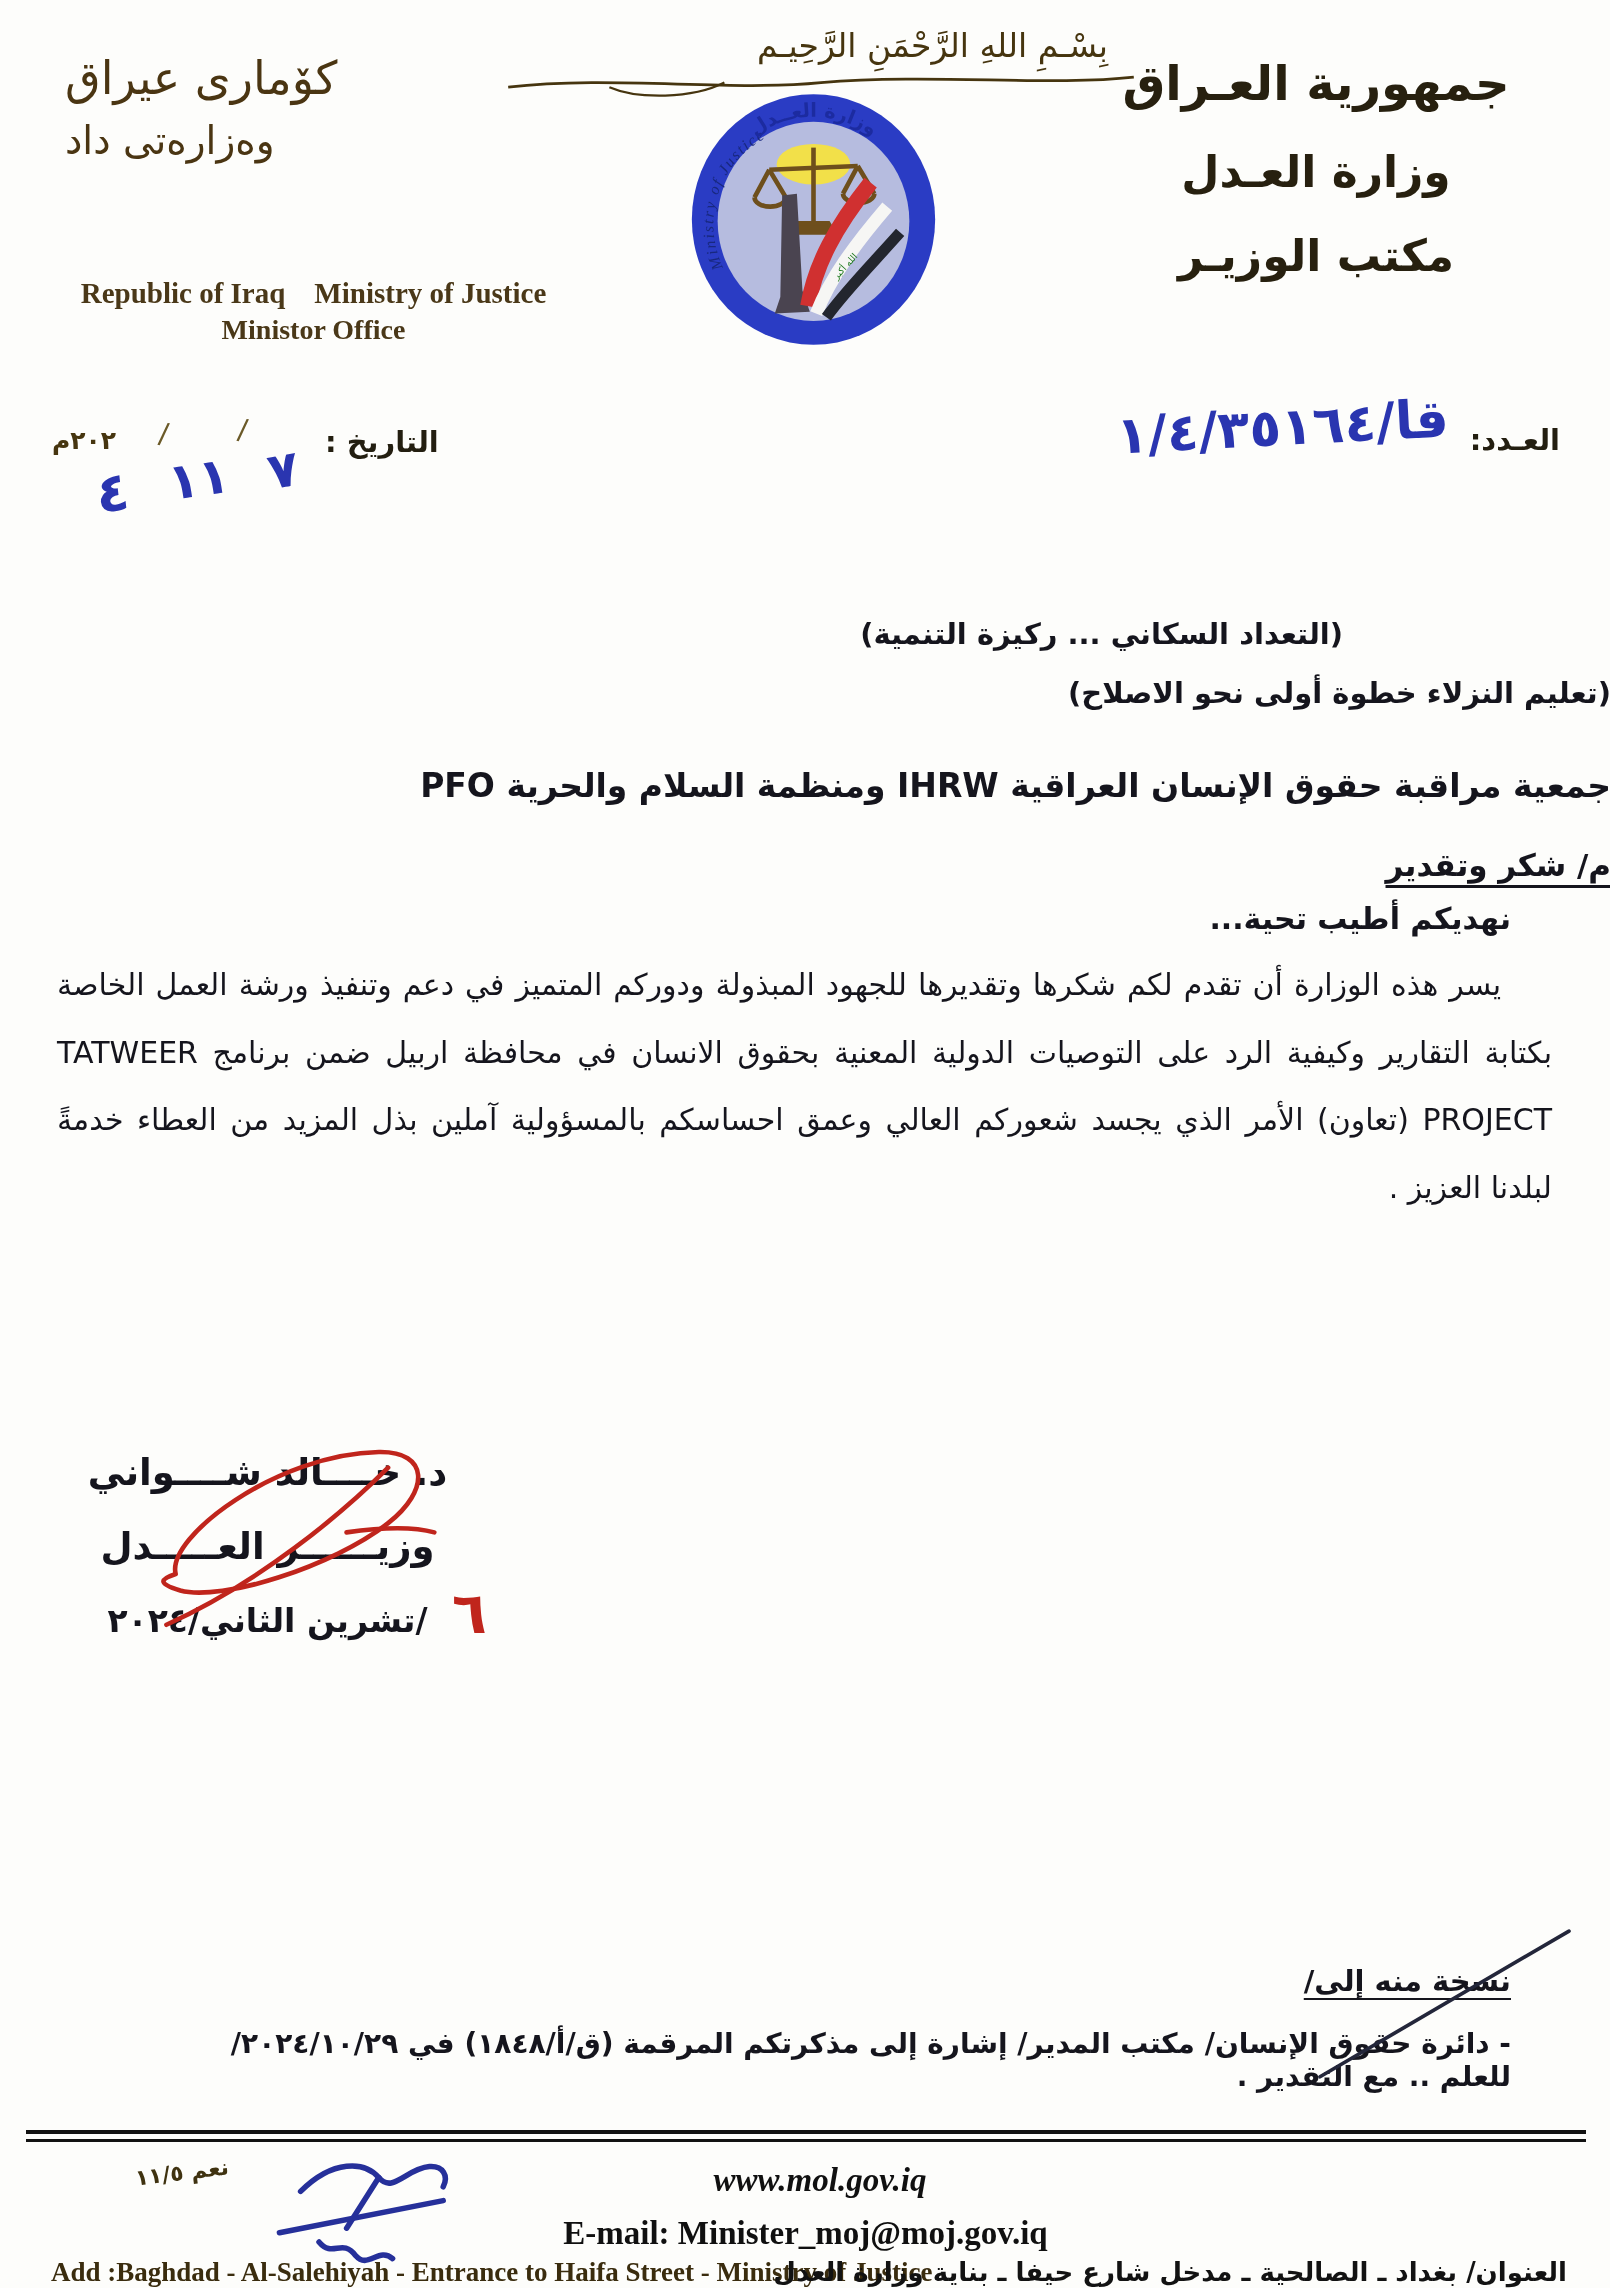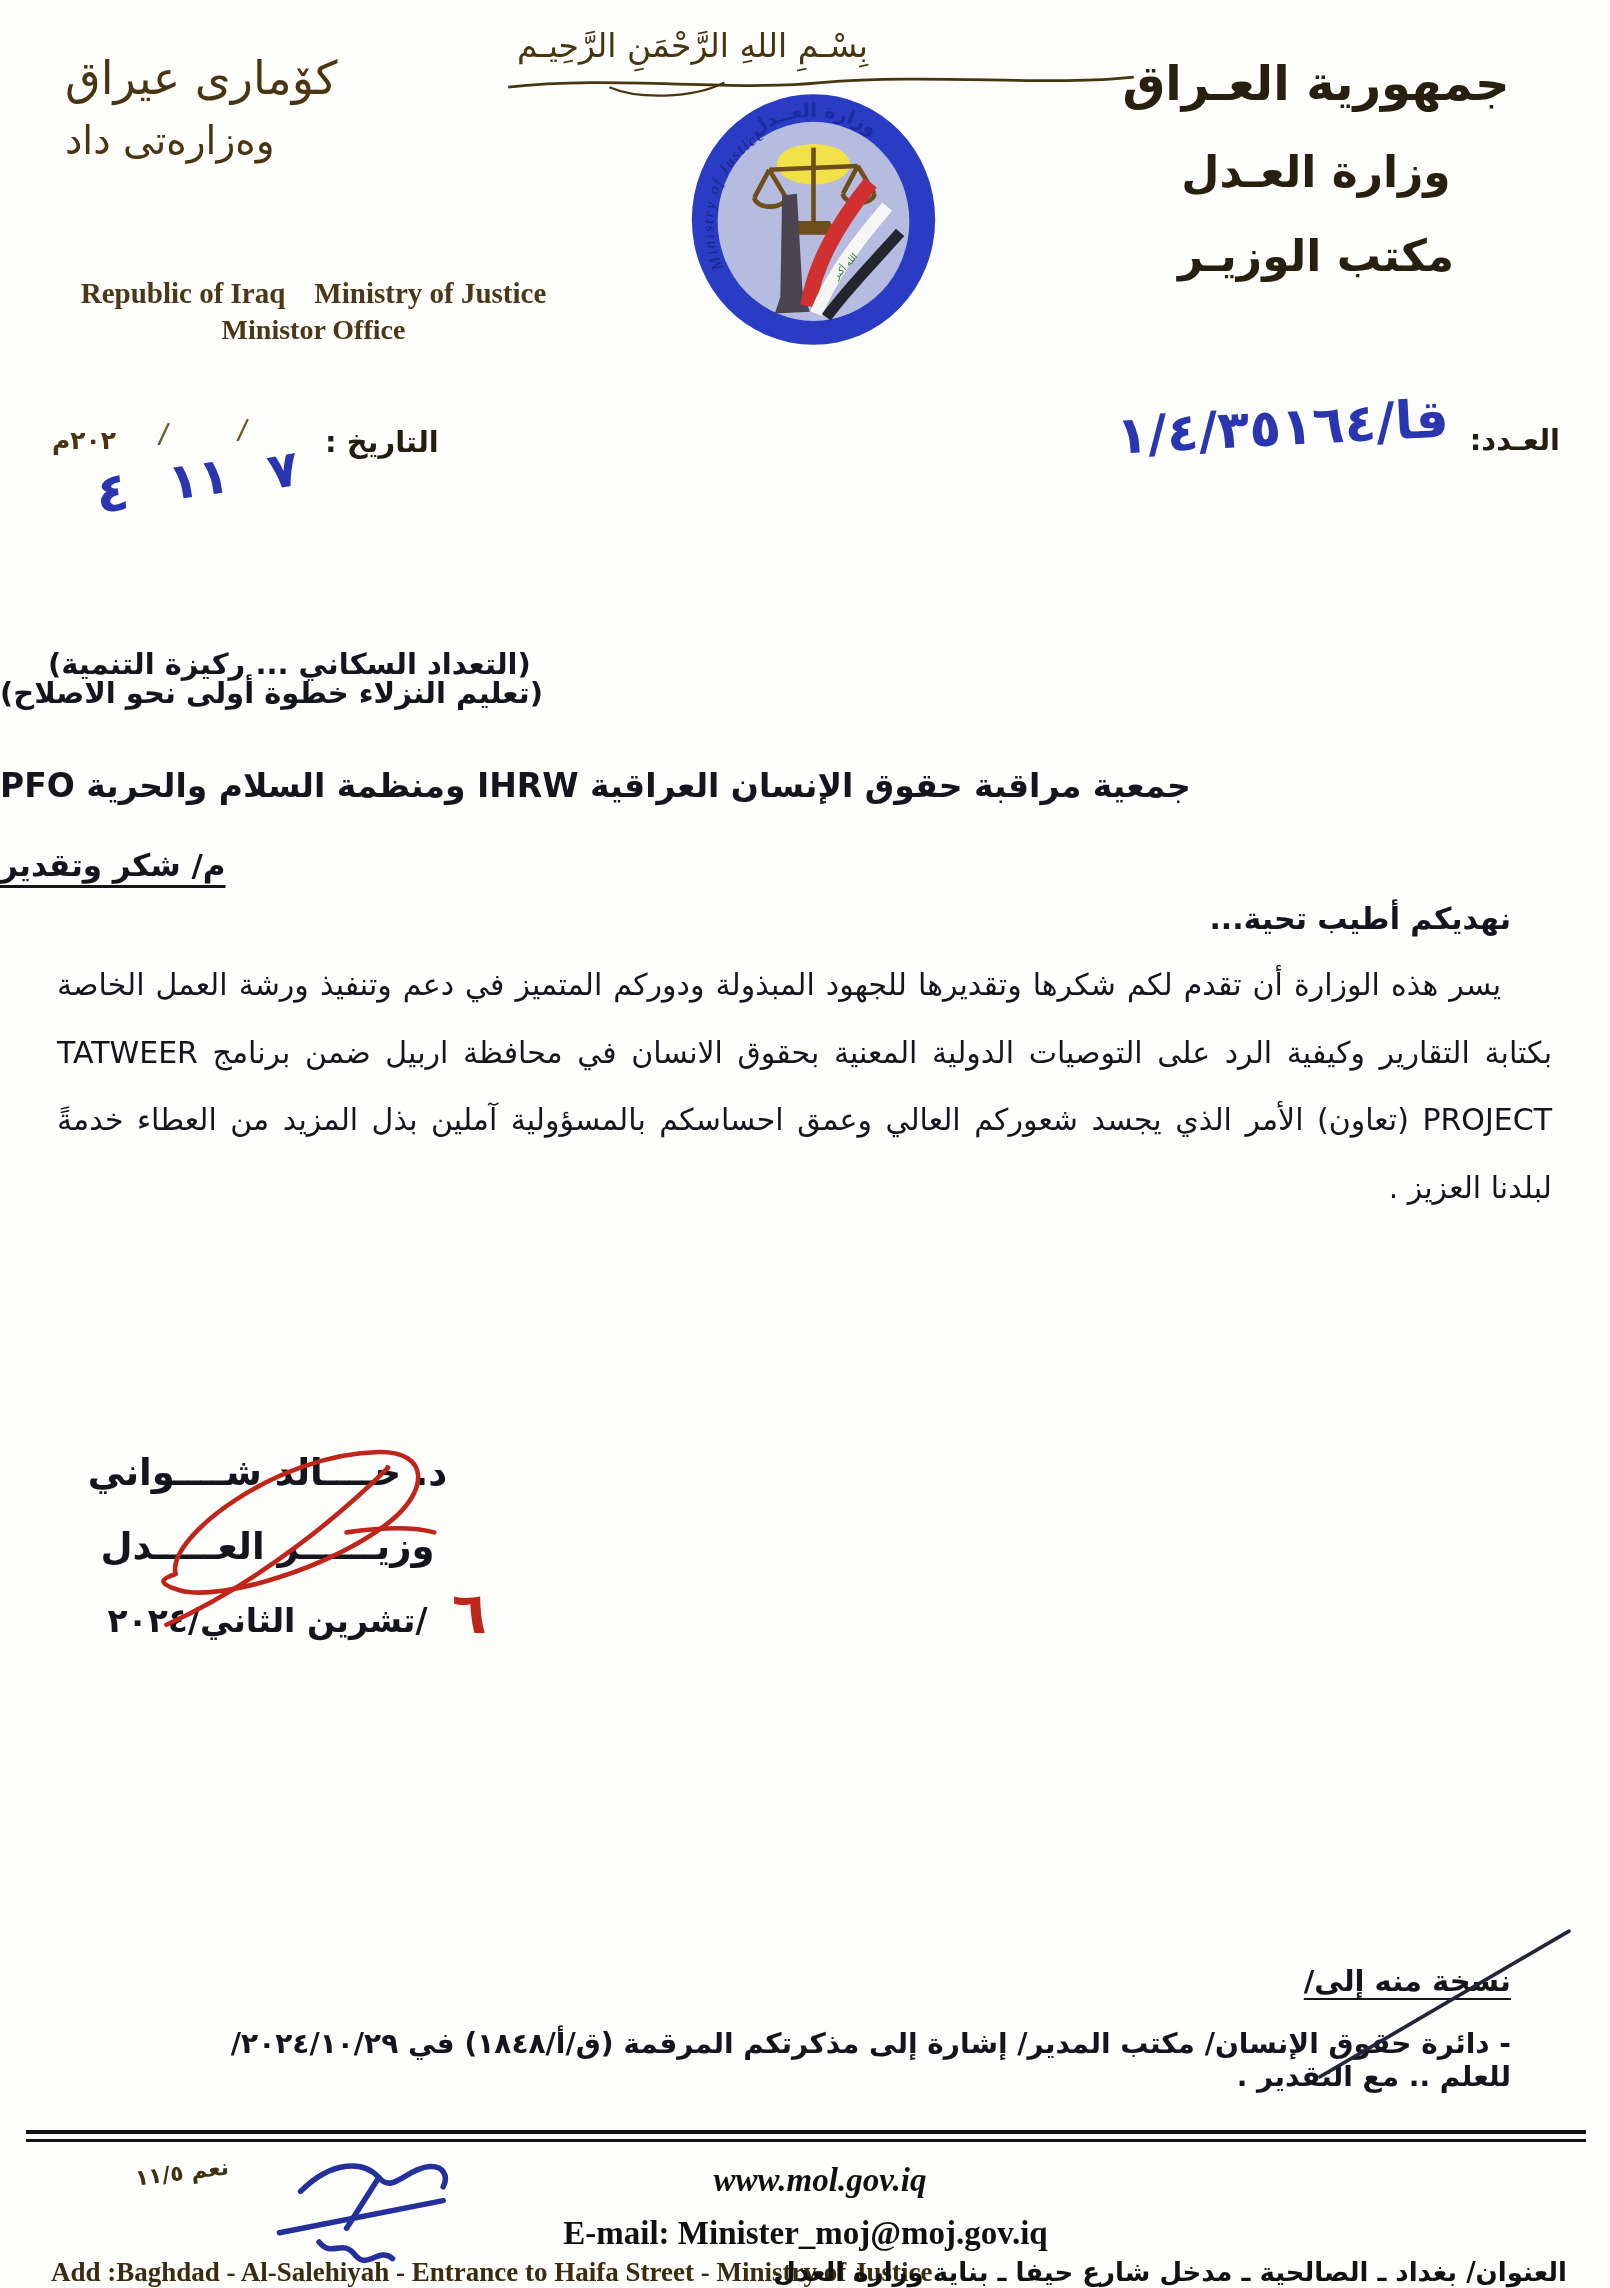--- a/index.html
+++ b/index.html
@@ -3,21 +3,21 @@
 <meta charset="utf-8">
 <style>
   html,body{margin:0;padding:0;background:#e8e8e8;}
   #page{
     position:relative;width:1611px;height:2289px;margin:0 auto;
     background:#fdfdfb;overflow:hidden;
     font-family:"DejaVu Sans",sans-serif;color:#191922;
   }
   .abs{position:absolute;}
   .rtl{direction:rtl;unicode-bidi:embed;}
-  .ctr{text-align:left;}
+  .ctr{text-align:right;}
   
   .kurd{color:#4a3512;text-align:left;}
   .k1{font-size:46px;}
   .k2{font-size:39px;margin-top:13px;}
   .k3{font-size:35px;margin-top:14.8px;}
   .eng-hdr{font-family:"Liberation Serif",serif;font-weight:bold;color:#4a3818;text-align:center;}
   .basmala{font-size:33px;color:#46350f;white-space:nowrap;}
   .callig{color:#27200f;text-align:center;font-weight:bold;}
   .c1{font-size:48px;letter-spacing:1.8px;}
   .c2{font-size:44px;margin-top:35px;letter-spacing:1.8px;}
@@ -116,21 +116,21 @@
   <div class="abs hand num-hand rtl" style="right:162px;top:397px;">قا/١/٤/٣٥١٦٤</div>
 
   <div class="abs ref-label rtl" style="left:325px;top:425px;">التاريخ :</div>
   <div class="abs slash" style="left:238px;top:413px;transform:rotate(8deg);">/</div>
   <div class="abs slash" style="left:159px;top:417px;transform:rotate(8deg);">/</div>
   <div class="abs printed-year" style="left:52px;top:426px;">٢٠٢م</div>
   <div class="abs hand" style="left:268px;top:441px;font-size:50px;transform:rotate(-10deg);">٧</div>
   <div class="abs hand" style="left:168px;top:450px;font-size:50px;transform:rotate(-8deg);letter-spacing:5.5px;">١١</div>
   <div class="abs hand" style="left:96px;top:461px;font-size:54px;transform:rotate(-6deg);">٤</div>
 
-  <div class="abs slogan rtl ctr" style="left:0;top:647px;width:1343px;margin-left:48px;">(التعداد السكاني ... ركيزة التنمية)</div>
+  <div class="abs slogan rtl ctr" style="left:0;top:617px;width:1343px;">(التعداد السكاني ... ركيزة التنمية)</div>
   <div class="abs slogan rtl ctr" style="left:0;top:676px;width:1611px;">(تعليم النزلاء خطوة أولى نحو الاصلاح)</div>
 
   <div class="abs addressee rtl ctr" style="left:0;top:766px;width:1611px;">جمعية مراقبة حقوق الإنسان العراقية IHRW ومنظمة السلام والحرية PFO</div>
   <div class="abs subject rtl ctr" style="left:0;top:847px;width:1611px;">م/ شكر وتقدير</div>
   <div class="abs greeting rtl" style="right:100px;top:901px;">نهديكم أطيب تحية...</div>
 
   <div class="abs bodytext rtl" style="left:57px;top:951px;width:1495px;">يسر هذه الوزارة أن تقدم لكم شكرها وتقديرها للجهود المبذولة ودوركم المتميز في دعم وتنفيذ ورشة العمل الخاصة بكتابة التقارير وكيفية الرد على التوصيات الدولية المعنية بحقوق الانسان في محافظة اربيل ضمن برنامج TATWEER PROJECT (تعاون) الأمر الذي يجسد شعوركم العالي وعمق احساسكم بالمسؤولية آملين بذل المزيد من العطاء خدمةً لبلدنا العزيز .</div>
 
   <div class="abs sig rtl" style="left:83px;top:1451px;width:369px;">
     <div class="sig-name">د. خــــالد شــــواني</div>

